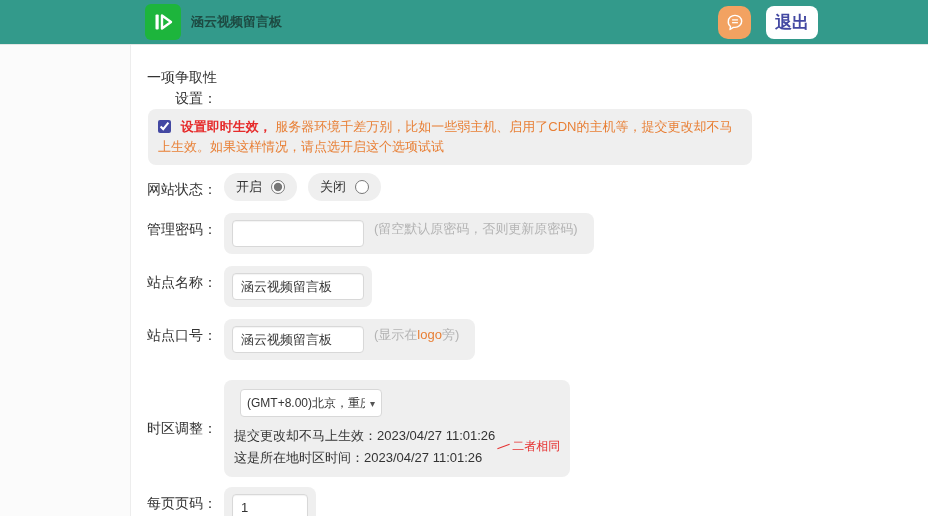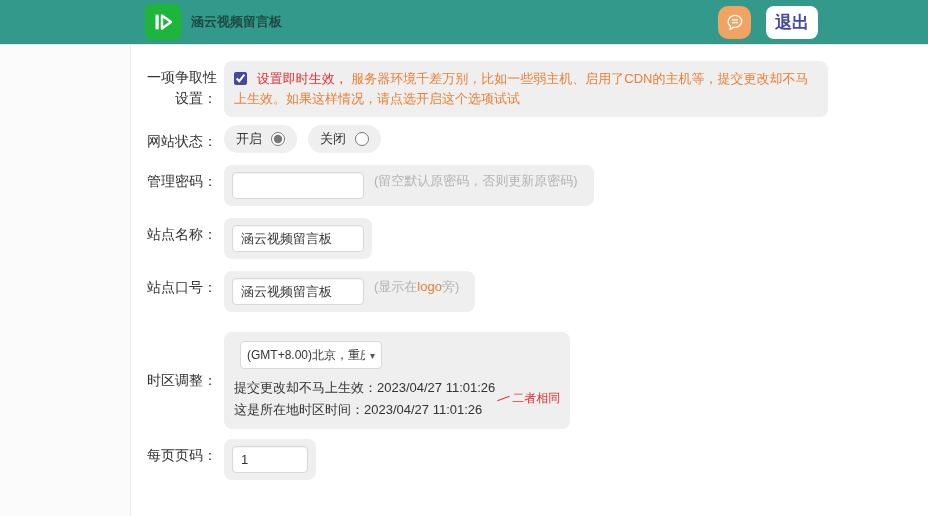--- a/index.html
+++ b/index.html
@@ -20,27 +20,27 @@
   
   .main { margin-left:130px; background:#ffffff; height:471px; border-left:1px solid #ededed;
           padding-top:16px; overflow:hidden; }
   .form-row { display:flex; align-items:flex-start; padding-left:10px; }
   .row-center { align-items:center; }
   .form-label { width:76px; text-align:right; font-size:14px; color:#333; flex-shrink:0;
                 padding-top:6px; line-height:1.5; }
   .row-center .form-label { padding-top:0; }
   .form-content { margin-left:7px; display:flex; align-items:center; }
 
-  .mb8{margin-bottom:8px;} .mb10{margin-bottom:10px;} .mb12{margin-bottom:12px;}
+  .mb8{margin-bottom:8px;flex-direction:column;} .mb10{margin-bottom:10px;} .mb12{margin-bottom:12px;}
 
   
   .notice-box { background:#efefef; border-radius:8px; padding:8px 10px; max-width:604px;
                 font-size:13px; line-height:1.55; }
   .notice-check { accent-color:#4348a2; margin-right:6px; vertical-align:-2px; cursor:pointer; }
-  .red-bold { color:#e62b2b; font-weight:normal; }
+  .red-bold { color:#e62b2b; font-weight:bold; }
   .orange-text { color:#e87f35; }
 
   
   .pill { background:#efefef; border-radius:16px; padding:5px 12px; display:inline-flex;
           align-items:center; gap:9px; font-size:13px; color:#333; margin-right:11px; cursor:pointer;justify-content:center; }
   .pill input { accent-color:#777; width:14px; height:14px; cursor:pointer; }
 
   
   .field-box { background:#efefef; border-radius:8px; padding:7px 8px; display:inline-flex; align-items:flex-start; }
   .text-input { height:27px; border:1px solid #d8d8d8; border-radius:4px; padding:0 8px;

